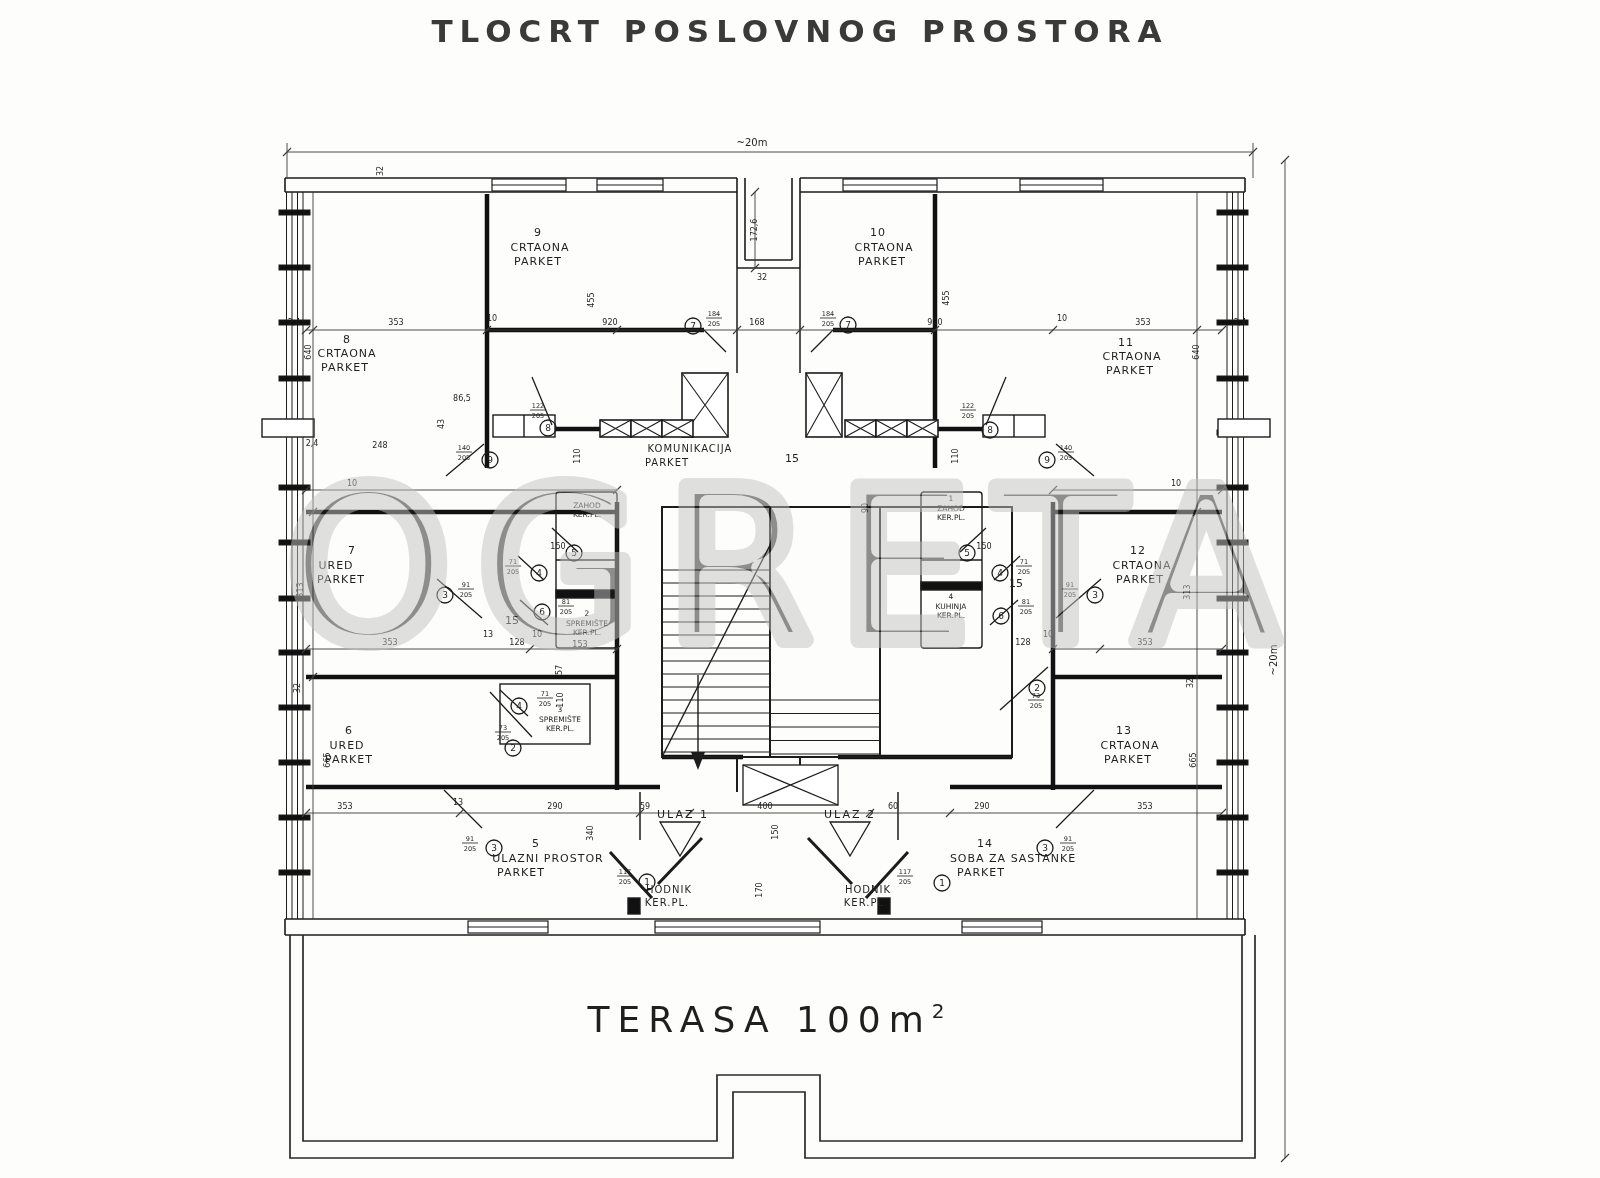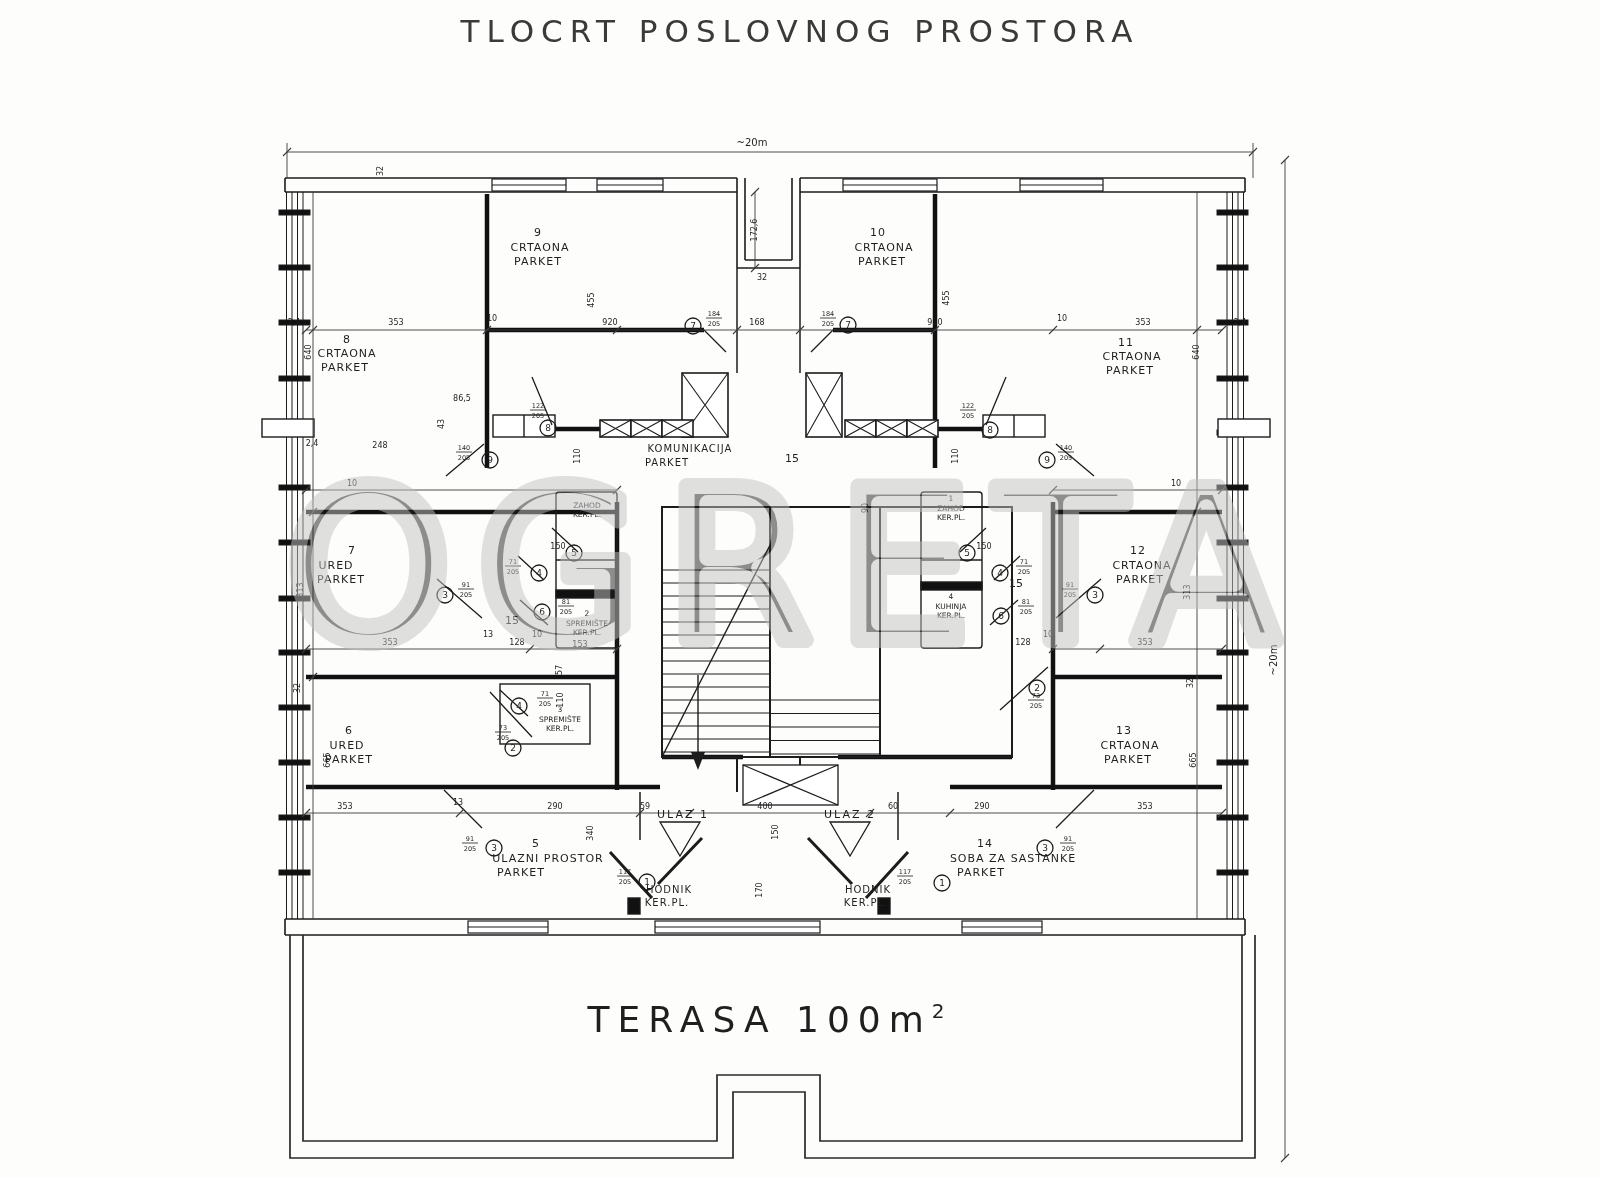--- a/index.html
+++ b/index.html
@@ -1,19 +1,19 @@
 <!DOCTYPE html>
 <html><head>
 <meta charset="utf-8">
 <style>
   html,body{margin:0;padding:0;background:#ffffff;}
   .frame{position:relative;width:1600px;height:1178px;background:#fdfdfc;
          font-family:"DejaVu Sans",sans-serif;overflow:hidden;}
   .title{position:absolute;top:13px;left:0;right:0;text-align:center;
-         font-size:31px;letter-spacing:7px;color:#3a3a3a;font-weight:400;}
+         font-size:31px;letter-spacing:7px;color:#3a3a3a;font-weight:700;}
   svg{position:absolute;top:0;left:0;}
   svg text{fill:#1f1f1f;font-family:"DejaVu Sans",sans-serif;}
 </style>
 </head>
 <body>
 
 <div class="frame">
   <div class="title">TLOCRT POSLOVNOG PROSTORA</div>
 
   <svg id="plan-svg" width="1600" height="1178" viewBox="0 0 1600 1178">

